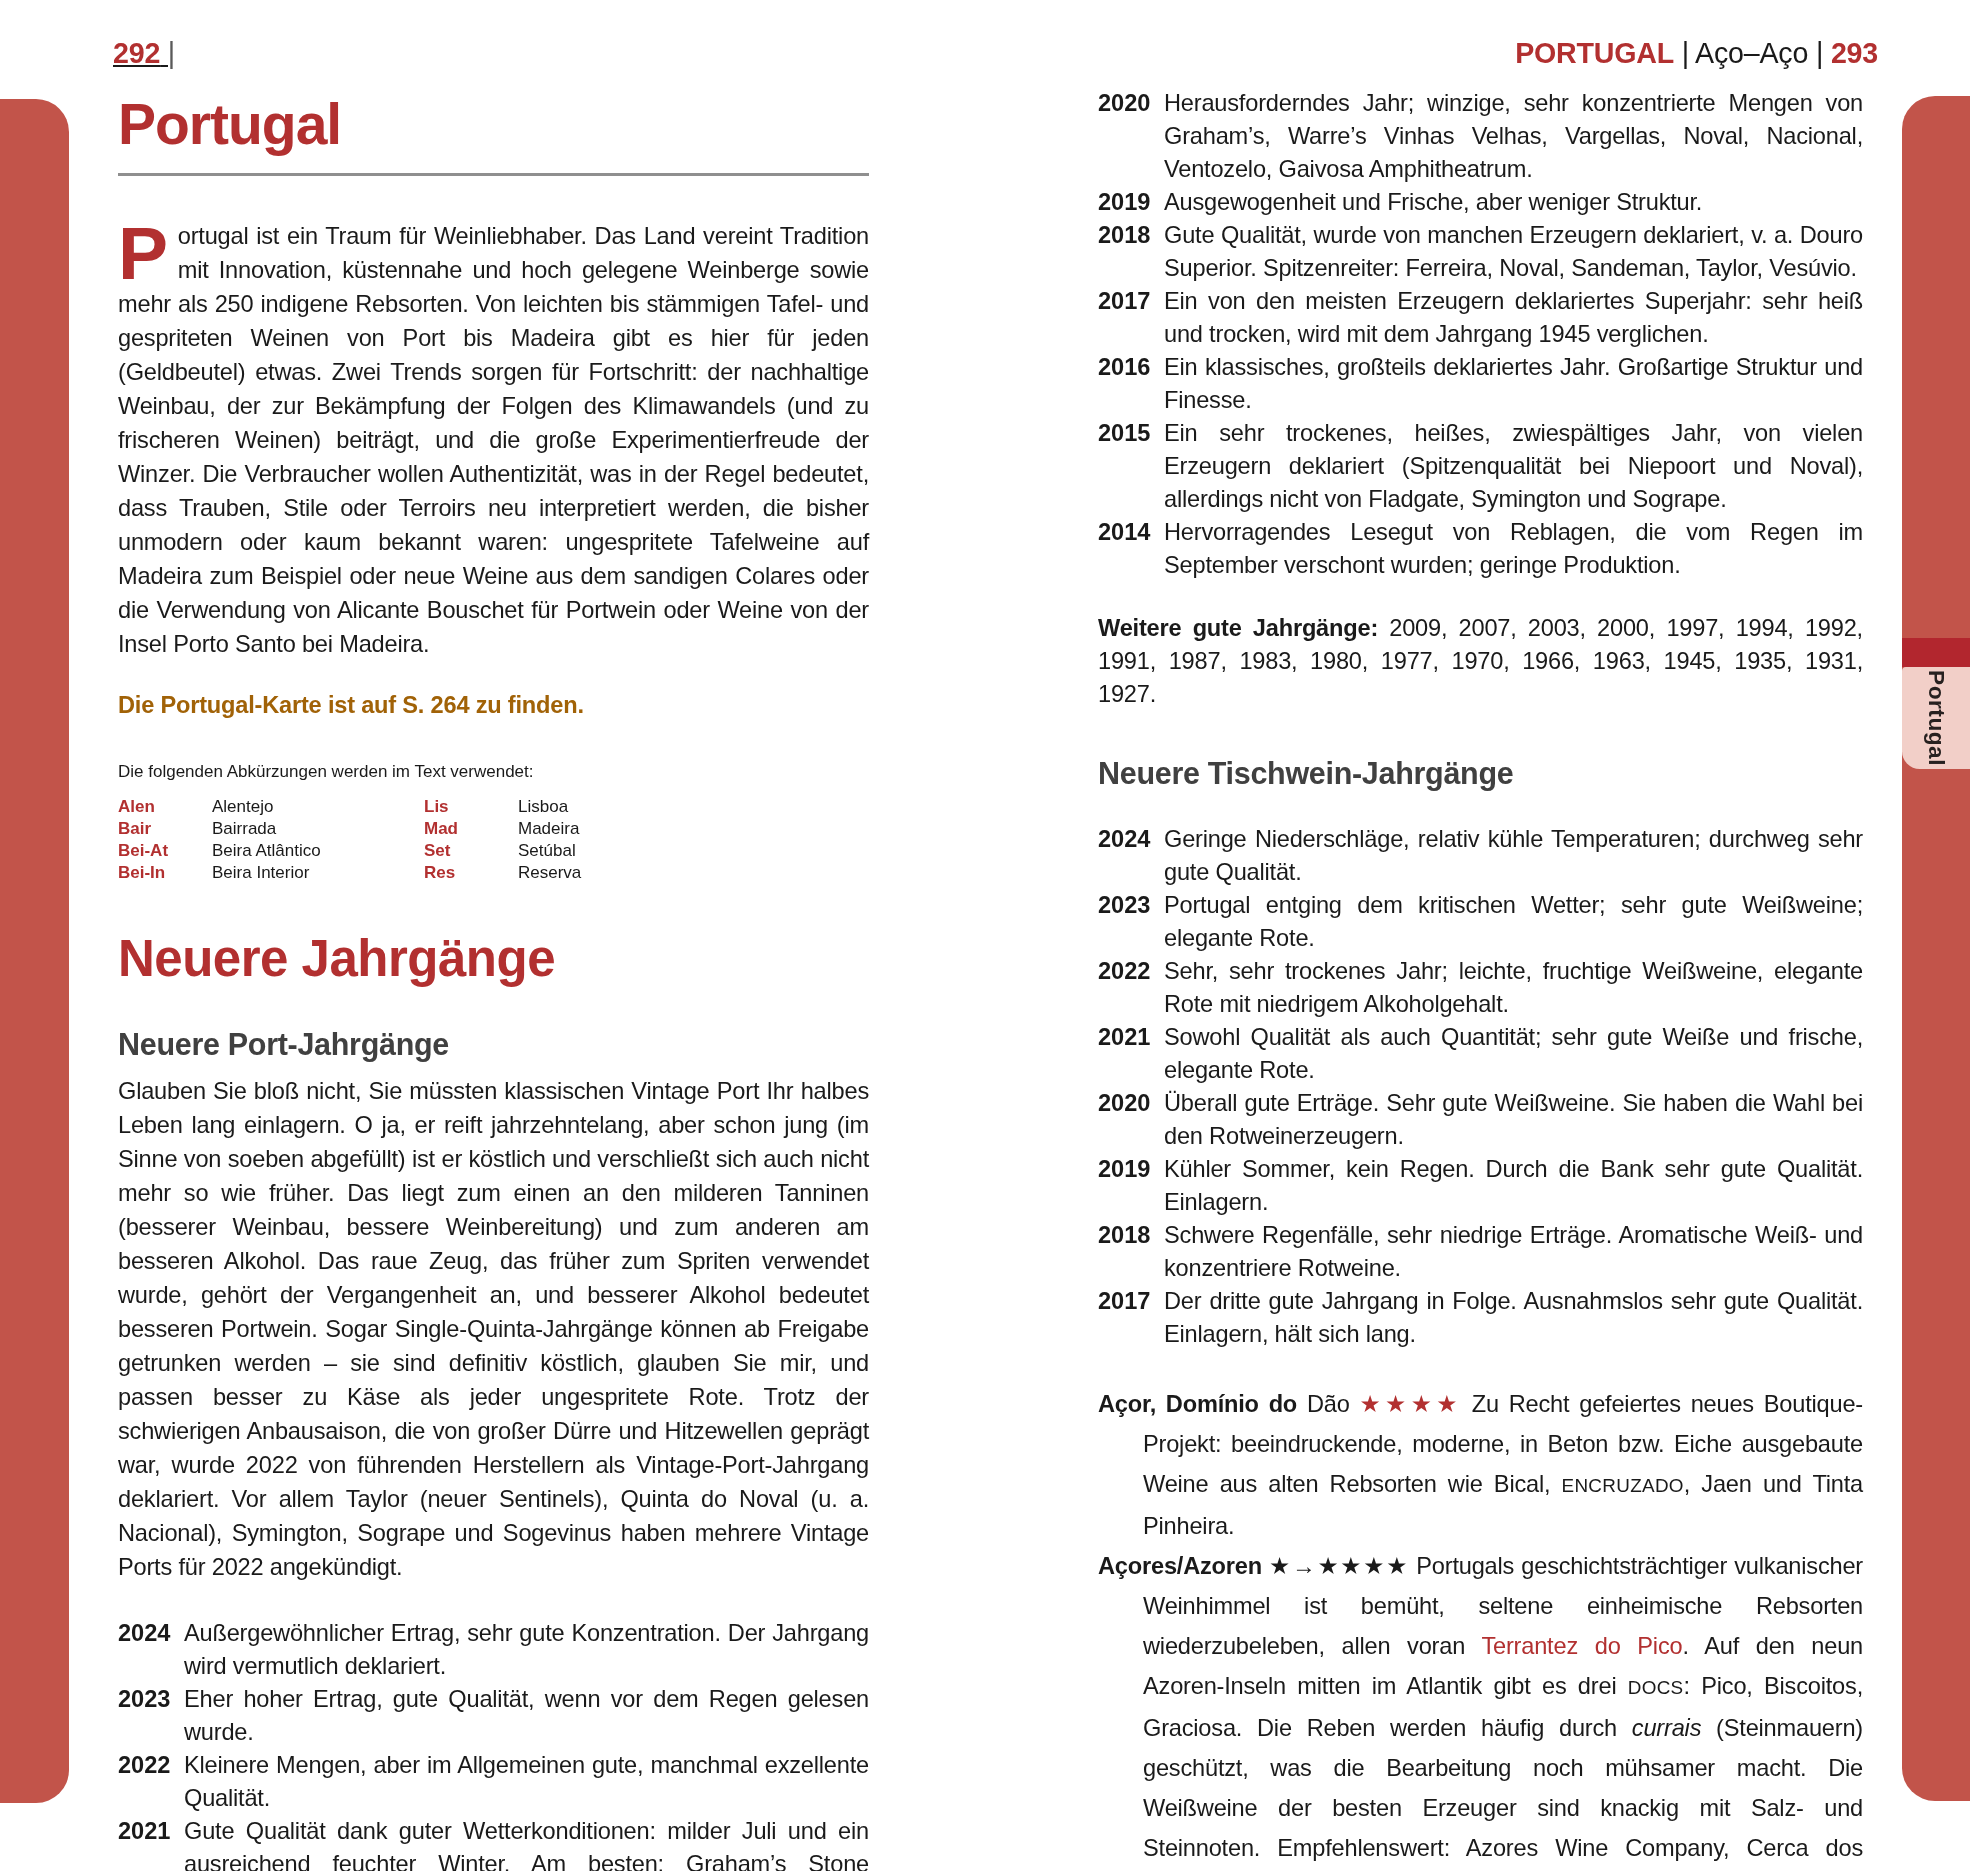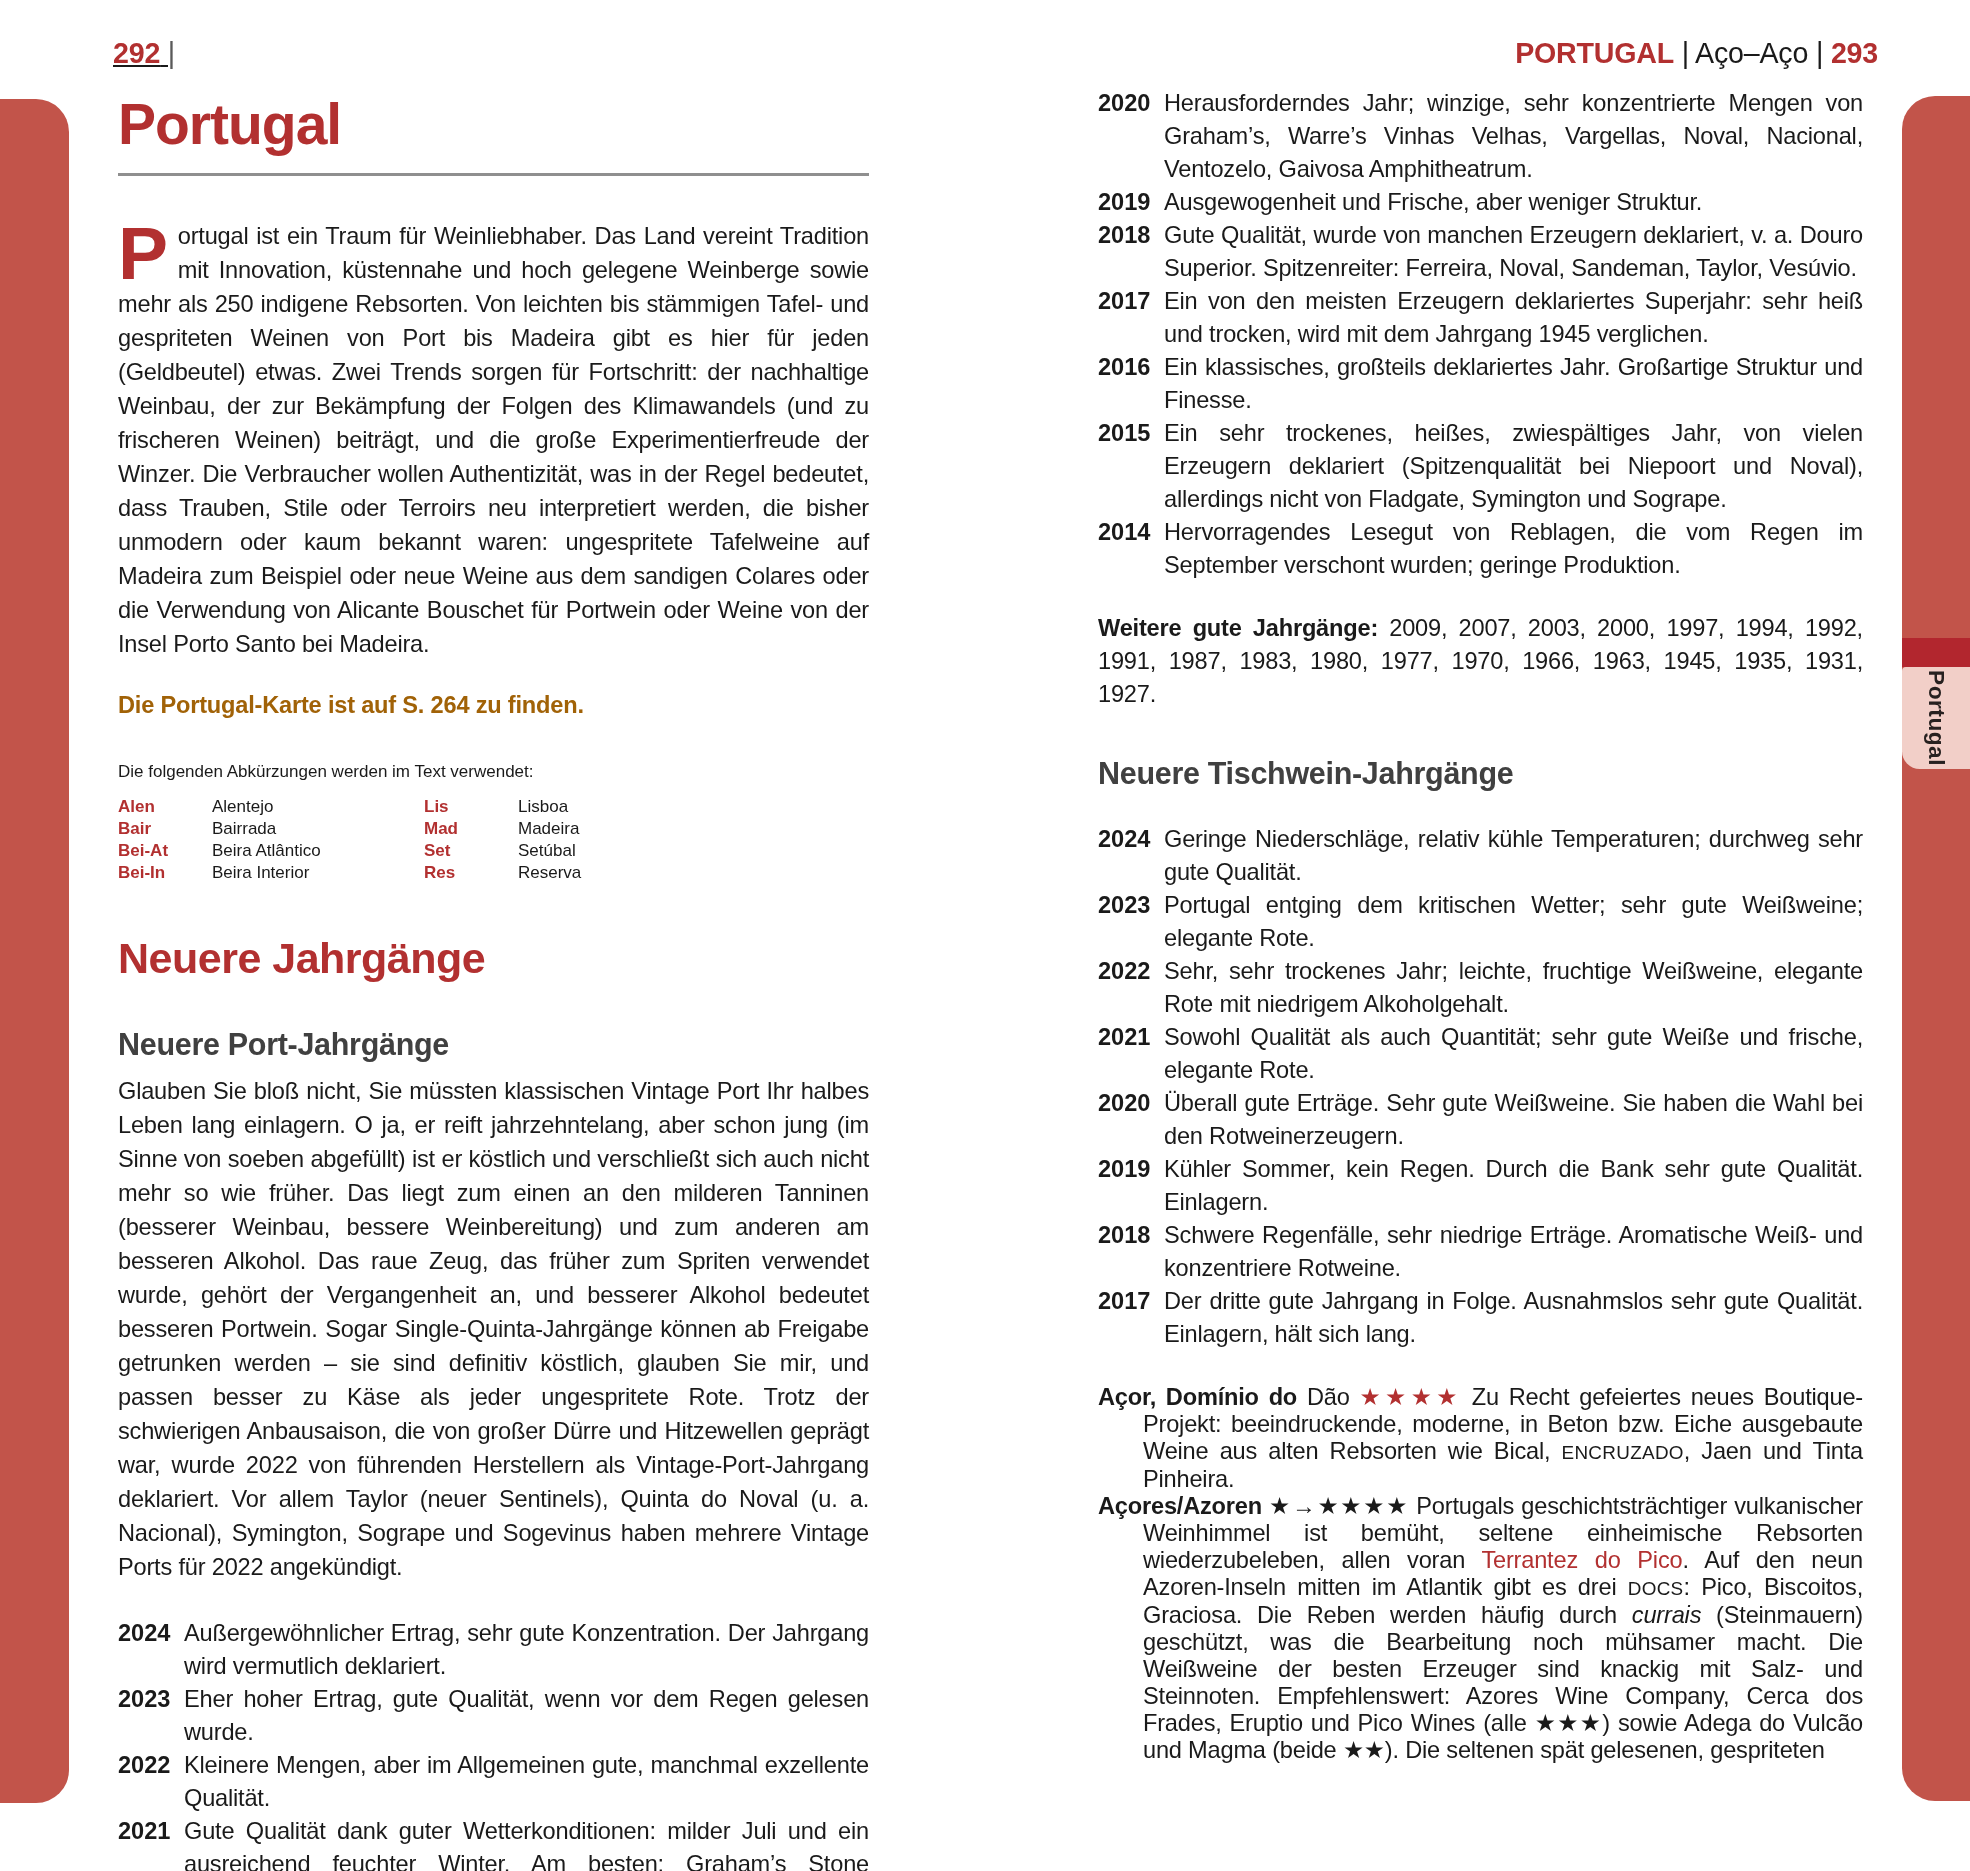--- a/index.html
+++ b/index.html
@@ -28,31 +28,31 @@
   .col-right{left:1098px;width:765px;top:87px;}
   .title{margin:0;font-size:57px;line-height:61px;font-weight:bold;color:#b23030;letter-spacing:-1px;}
   .rule{height:0;border:none;border-top:3px solid #8f8f8f;margin:17.7px 0 0;}
   .intro{margin:43px 0 0;font-size:23.6px;line-height:34px;text-align:justify;letter-spacing:-0.2px;}
   .dropcap{float:left;font-size:75px;line-height:59px;font-weight:bold;color:#b23030;margin:4.9px 9.9px 0 0;}
   .map-note{margin:31.5px 0 0;font-size:23.6px;font-weight:bold;color:#a16207;letter-spacing:-0.2px;}
   .abbr-intro{margin:43px 0 13.8px;font-size:17px;}
   .abbr-grid{margin:0;}
   .abbr-row{display:grid;grid-template-columns:94px 212px 94px 1fr;font-size:17px;line-height:22px;}
   .red-b{color:#b23030;font-weight:bold;}
-  .h2{margin:51px 0 0;font-size:43px;line-height:47px;font-weight:bold;color:#b23030;letter-spacing:-0.5px;}
+  .h2{margin:51px 0 0;font-size:51px;line-height:47px;font-weight:bold;color:#b23030;letter-spacing:-0.5px;}
   .h3{margin:45px 0 0;font-size:30.5px;line-height:34px;font-weight:bold;color:#404040;letter-spacing:-0.3px;}
   .body-p{margin:13px 0 0;font-size:23.6px;line-height:34px;text-align:justify;letter-spacing:-0.2px;}
   .vlist{margin-top:33px;}
   .col-right .vlist.first{margin-top:0;}
   .vrow{position:relative;}
   .year{position:absolute;left:0;top:0;font-weight:bold;font-size:23.6px;line-height:33px;}
   .vtext{margin:0 0 0 66px;font-size:23.6px;line-height:33px;text-align:justify;letter-spacing:-0.2px;}
   .more-v{margin:29.6px 0 0;font-size:23.6px;line-height:33px;text-align:justify;letter-spacing:-0.2px;}
   .entries{margin-top:33px;}
-  .entry{margin:0;font-size:23.6px;line-height:27px;text-align:justify;letter-spacing:-0.2px;
+  .entry{margin:0;font-size:23.6px;line-height:40px;text-align:justify;letter-spacing:-0.2px;
     padding-left:45px;text-indent:-45px;}
   .seg-b{font-weight:bold;}
   .seg-i{font-style:italic;}
   .seg-red{color:#b23030;}
   .seg-sc{font-size:.8em;letter-spacing:0.3px;}
   .seg-stars-red{color:#b23030;letter-spacing:1px;}
   .seg-stars{letter-spacing:1px;}
 </style>
 </head>
 <body>

